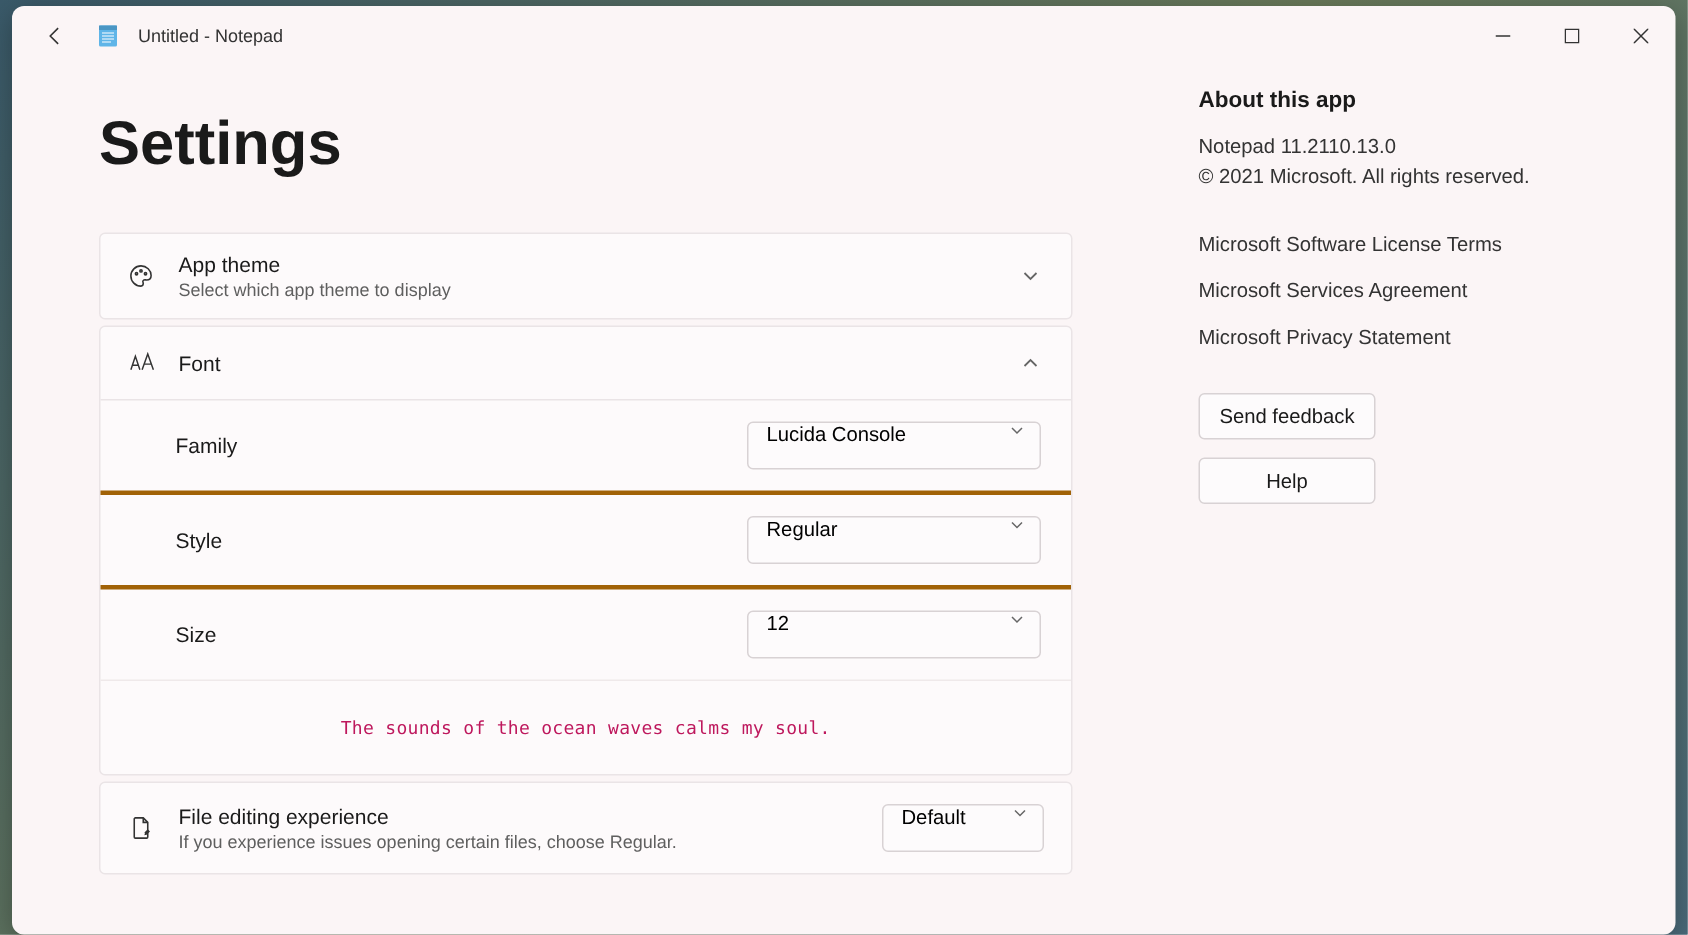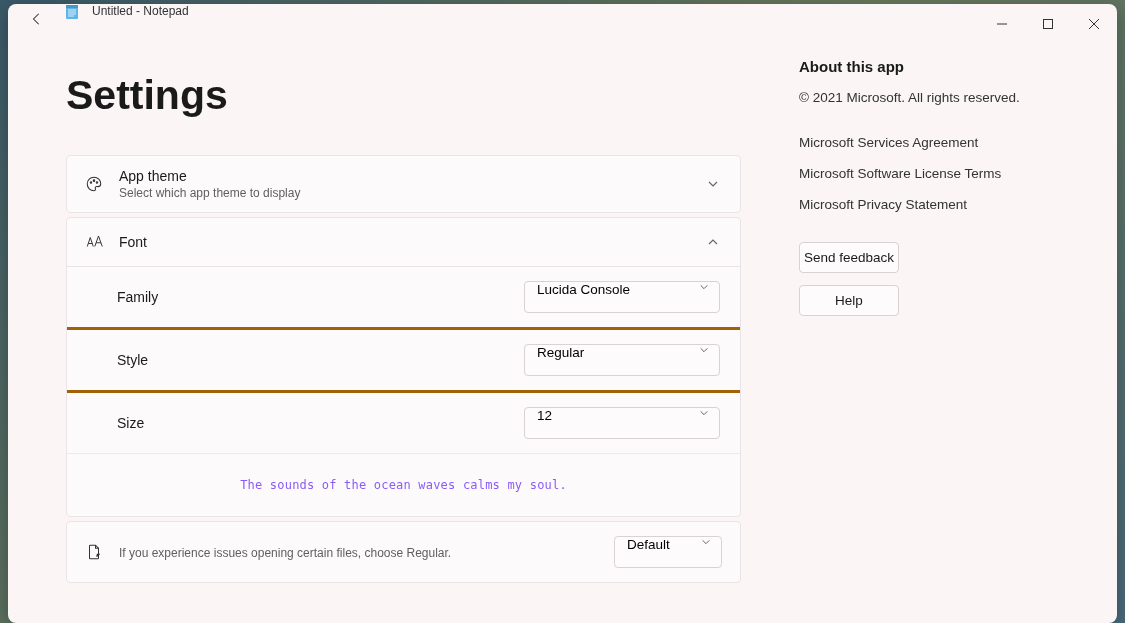--- a/index.html
+++ b/index.html
@@ -16,20 +16,21 @@
     background: #fbf5f6;
     border-radius: 8px;
     box-shadow: 0 4px 20px rgba(0,0,0,0.3);
     display: flex;
     flex-direction: column;
     overflow: hidden;
   }
   .titlebar {
     height: 40px;
     display: flex;
+    align-items: center;
     padding-left: 14px;
   }
   .back-btn {
     width: 30px; height: 30px;
     display: flex; align-items: center; justify-content: center;
     cursor: pointer;
     color: #333;
   }
   .app-icon {
     width: 16px; height: 16px;
@@ -48,21 +49,21 @@
   .win-btn {
     width: 46px; height: 100%;
     display: flex; align-items: center; justify-content: center;
     cursor: pointer;
     color: #333;
   }
   .content {
     flex: 1;
     display: flex;
     padding: 0 58px 30px 58px;
-    gap: 58px;
+    gap: 84px;
     overflow: auto;
   }
   .main {
     flex: 1;
     max-width: 730px;
   }
   .side {
     width: 260px;
     padding-top: 14px;
   }
@@ -118,21 +119,21 @@
     padding: 0 10px 0 12px;
     font-size: 13.5px;
     cursor: pointer;
   }
   .dropdown span { flex: 1; }
   .preview-row {
     padding: 24px 20px;
     text-align: center;
     font-family: "Lucida Console", Monaco, monospace;
     font-size: 12px;
-    color: #8b5cf6;
+    color: #be185d;
     border-top: 1px solid #efe9ea;
     letter-spacing: 0.2px;
   }
   .file-row {
     display:flex;
     align-items:center;
     padding: 10px 18px 10px 16px;
     min-height: 60px;
   }
   .side h2 {
@@ -152,21 +153,21 @@
     display: block;
     font-size: 13.5px;
     color: #333;
     text-decoration: none;
     margin-bottom: 16px;
     cursor: pointer;
   }
   .side-buttons { margin-top: 30px; }
   .btn {
     display: block;
-    width: 100px;
+    width: 118px;
     padding: 7px 0;
     text-align: center;
     background: #fdfbfc;
     border: 1px solid #d8d2d4;
     border-radius: 4px;
     font-size: 13.5px;
     color: #1a1a1a;
     margin-bottom: 12px;
     cursor: pointer;
   }
@@ -292,38 +293,40 @@
       <div class="card">
         <div class="file-row">
           <div class="card-icon">
             <svg width="18" height="18" viewBox="0 0 24 24" fill="none" stroke="currentColor" stroke-width="1.4">
                 <path d="M7 3h7l4 4v13a1 1 0 0 1-1 1H7a1 1 0 0 1-1-1V4a1 1 0 0 1 1-1z"></path>
                 <path d="M14 3v4h4"></path>
                 <path d="M13 14l3-3 2 2-3 3-2 .5.5-2z" fill="currentColor" stroke="none" transform="translate(2,2)"></path>
               </svg>
           </div>
           <div class="card-titles">
+            <div class="card-title">File editing experience</div>
             <div class="card-sub">If you experience issues opening certain files, choose Regular.</div>
           </div>
           <div class="dropdown small">
             <span>Default</span>
             <svg width="10" height="10" viewBox="0 0 12 12" fill="none" stroke="#666" stroke-width="1.2">
                 <path d="M2 4 L6 8 L10 4"></path>
               </svg>
           </div>
         </div>
       </div>
     </div>
 
     <div class="side">
       <h2>About this app</h2>
+      <p>Notepad 11.2110.13.0</p>
       <p>© 2021 Microsoft. All rights reserved.</p>
       <div class="links">
+        <a class="link">Microsoft Software License Terms</a>
         <a class="link">Microsoft Services Agreement</a>
-        <a class="link">Microsoft Software License Terms</a>
         <a class="link">Microsoft Privacy Statement</a>
       </div>
       <div class="side-buttons">
         <div class="btn">Send feedback</div>
         <div class="btn">Help</div>
       </div>
     </div>
   </div>
 </div>
 

